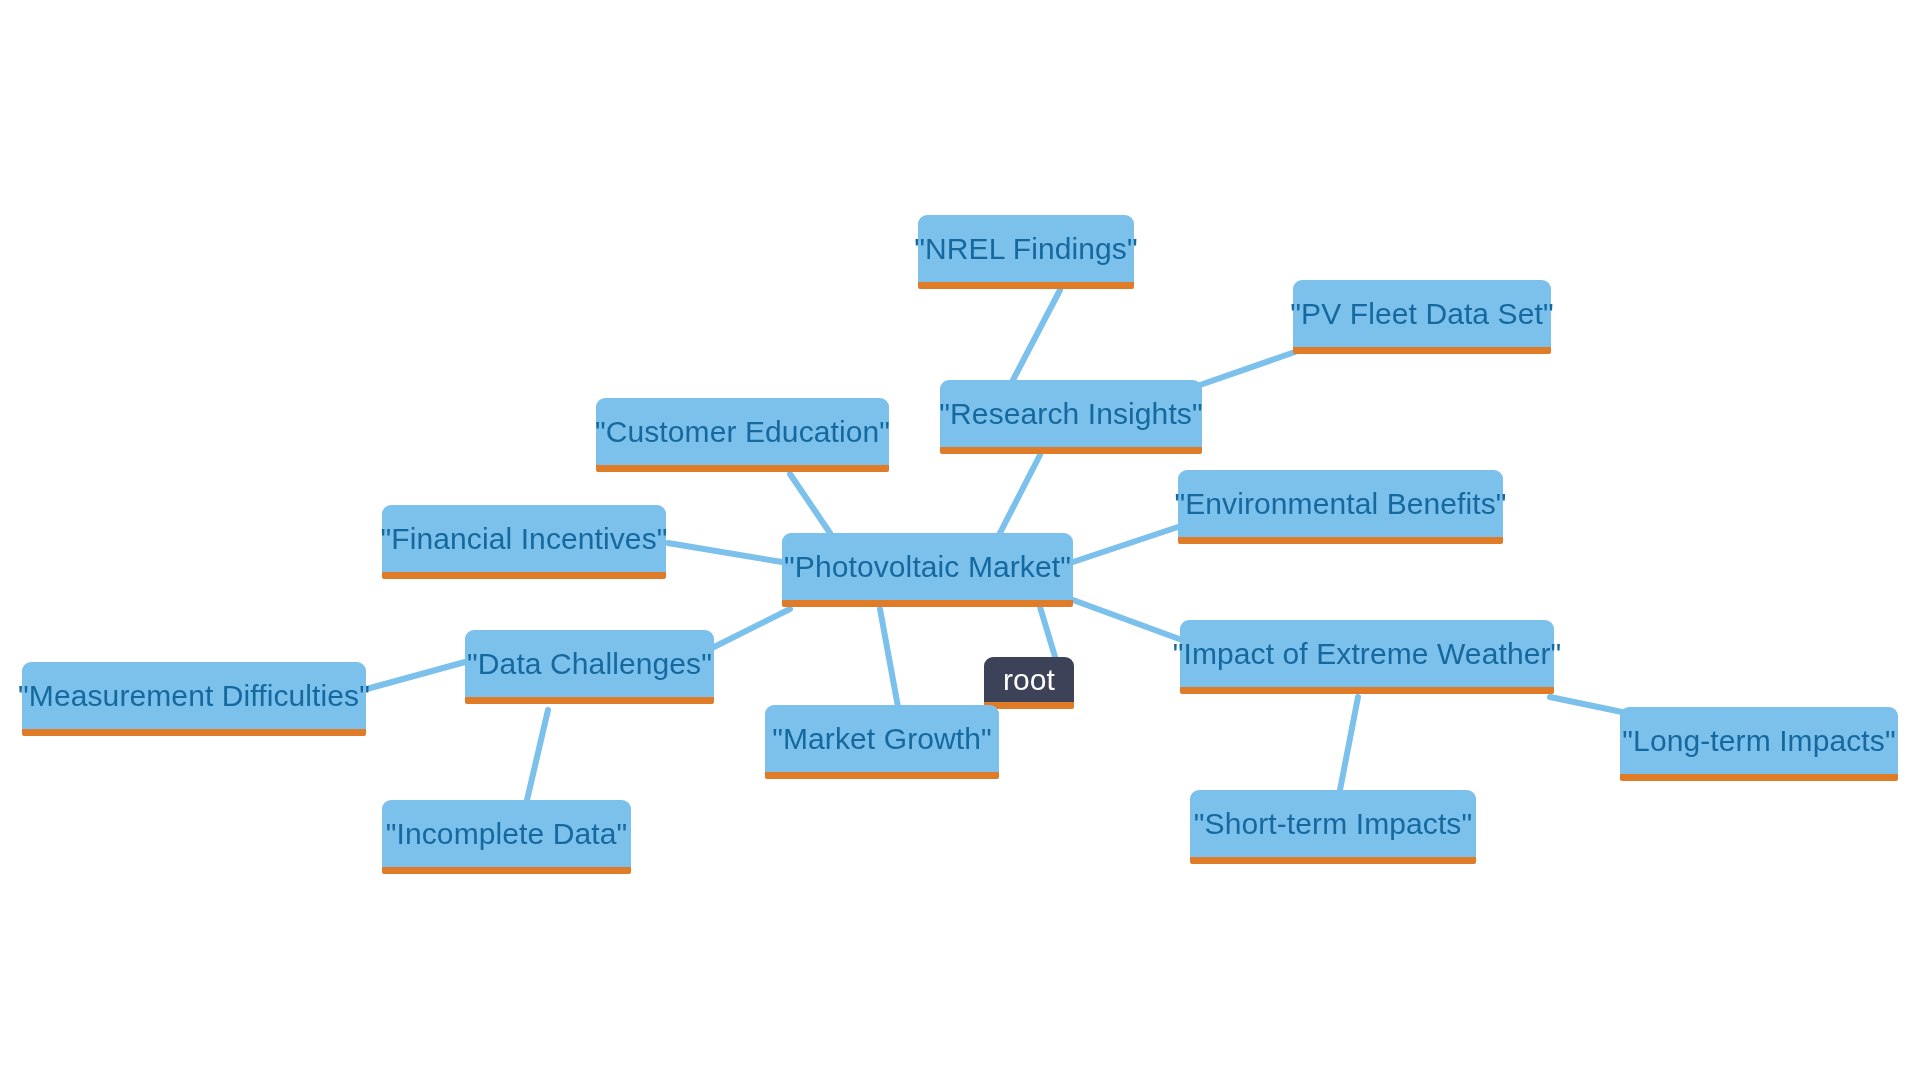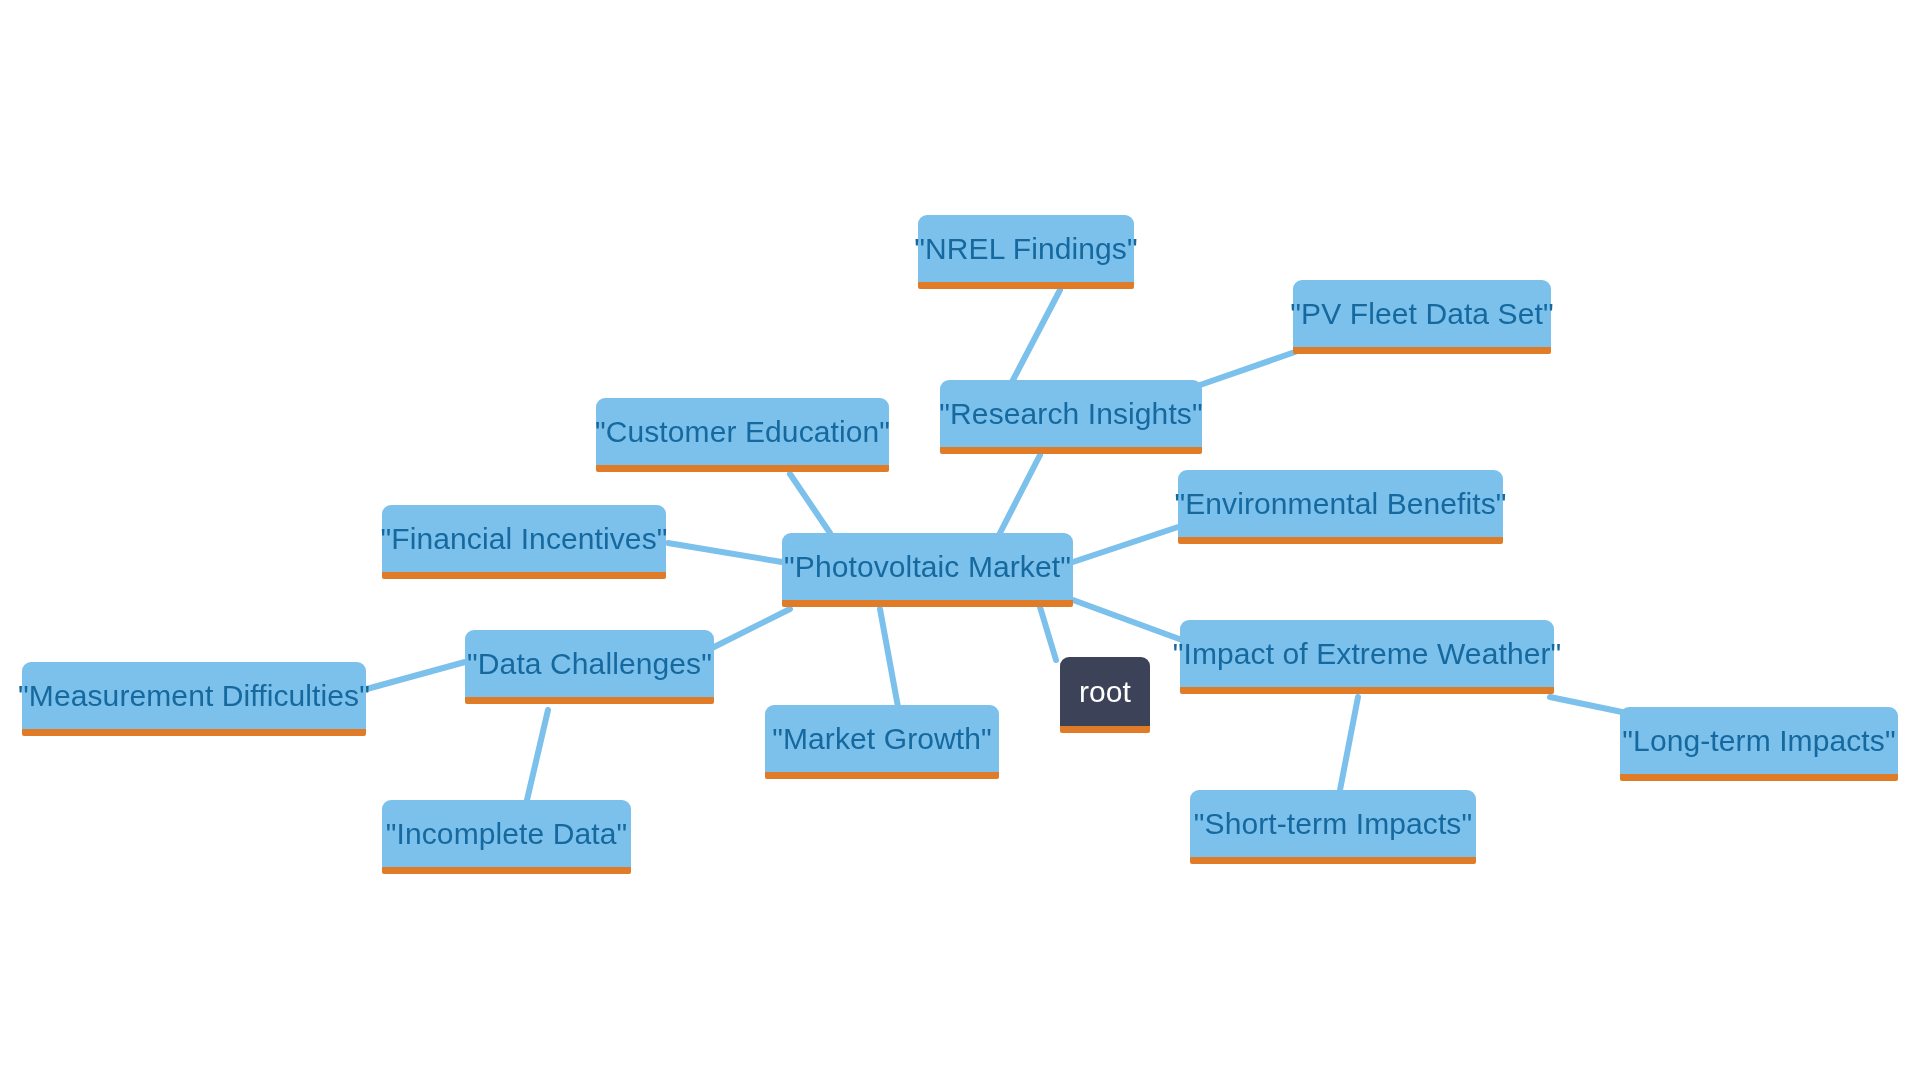--- a/index.html
+++ b/index.html
@@ -100,21 +100,21 @@
     </div>
     <div class="node" style="left: 1180px; top: 620px; width: 374px; height: 74px;">
       <span class="node-label">"Impact of Extreme Weather"</span>
     </div>
     <div class="node" style="left: 465px; top: 630px; width: 249px; height: 74px;">
       <span class="node-label">"Data Challenges"</span>
     </div>
     <div class="node" style="left: 22px; top: 662px; width: 344px; height: 74px;">
       <span class="node-label">"Measurement Difficulties"</span>
     </div>
-    <div class="node root-node" style="left: 1060px; top: 657px; width: 90px; height: 76px;">
+    <div class="node root-node" style="left: 984px; top: 657px; width: 90px; height: 52px;">
       <span class="node-label">root</span>
     </div>
     <div class="node" style="left: 765px; top: 705px; width: 234px; height: 74px;">
       <span class="node-label">"Market Growth"</span>
     </div>
     <div class="node" style="left: 1620px; top: 707px; width: 278px; height: 74px;">
       <span class="node-label">"Long-term Impacts"</span>
     </div>
     <div class="node" style="left: 1190px; top: 790px; width: 286px; height: 74px;">
       <span class="node-label">"Short-term Impacts"</span>

